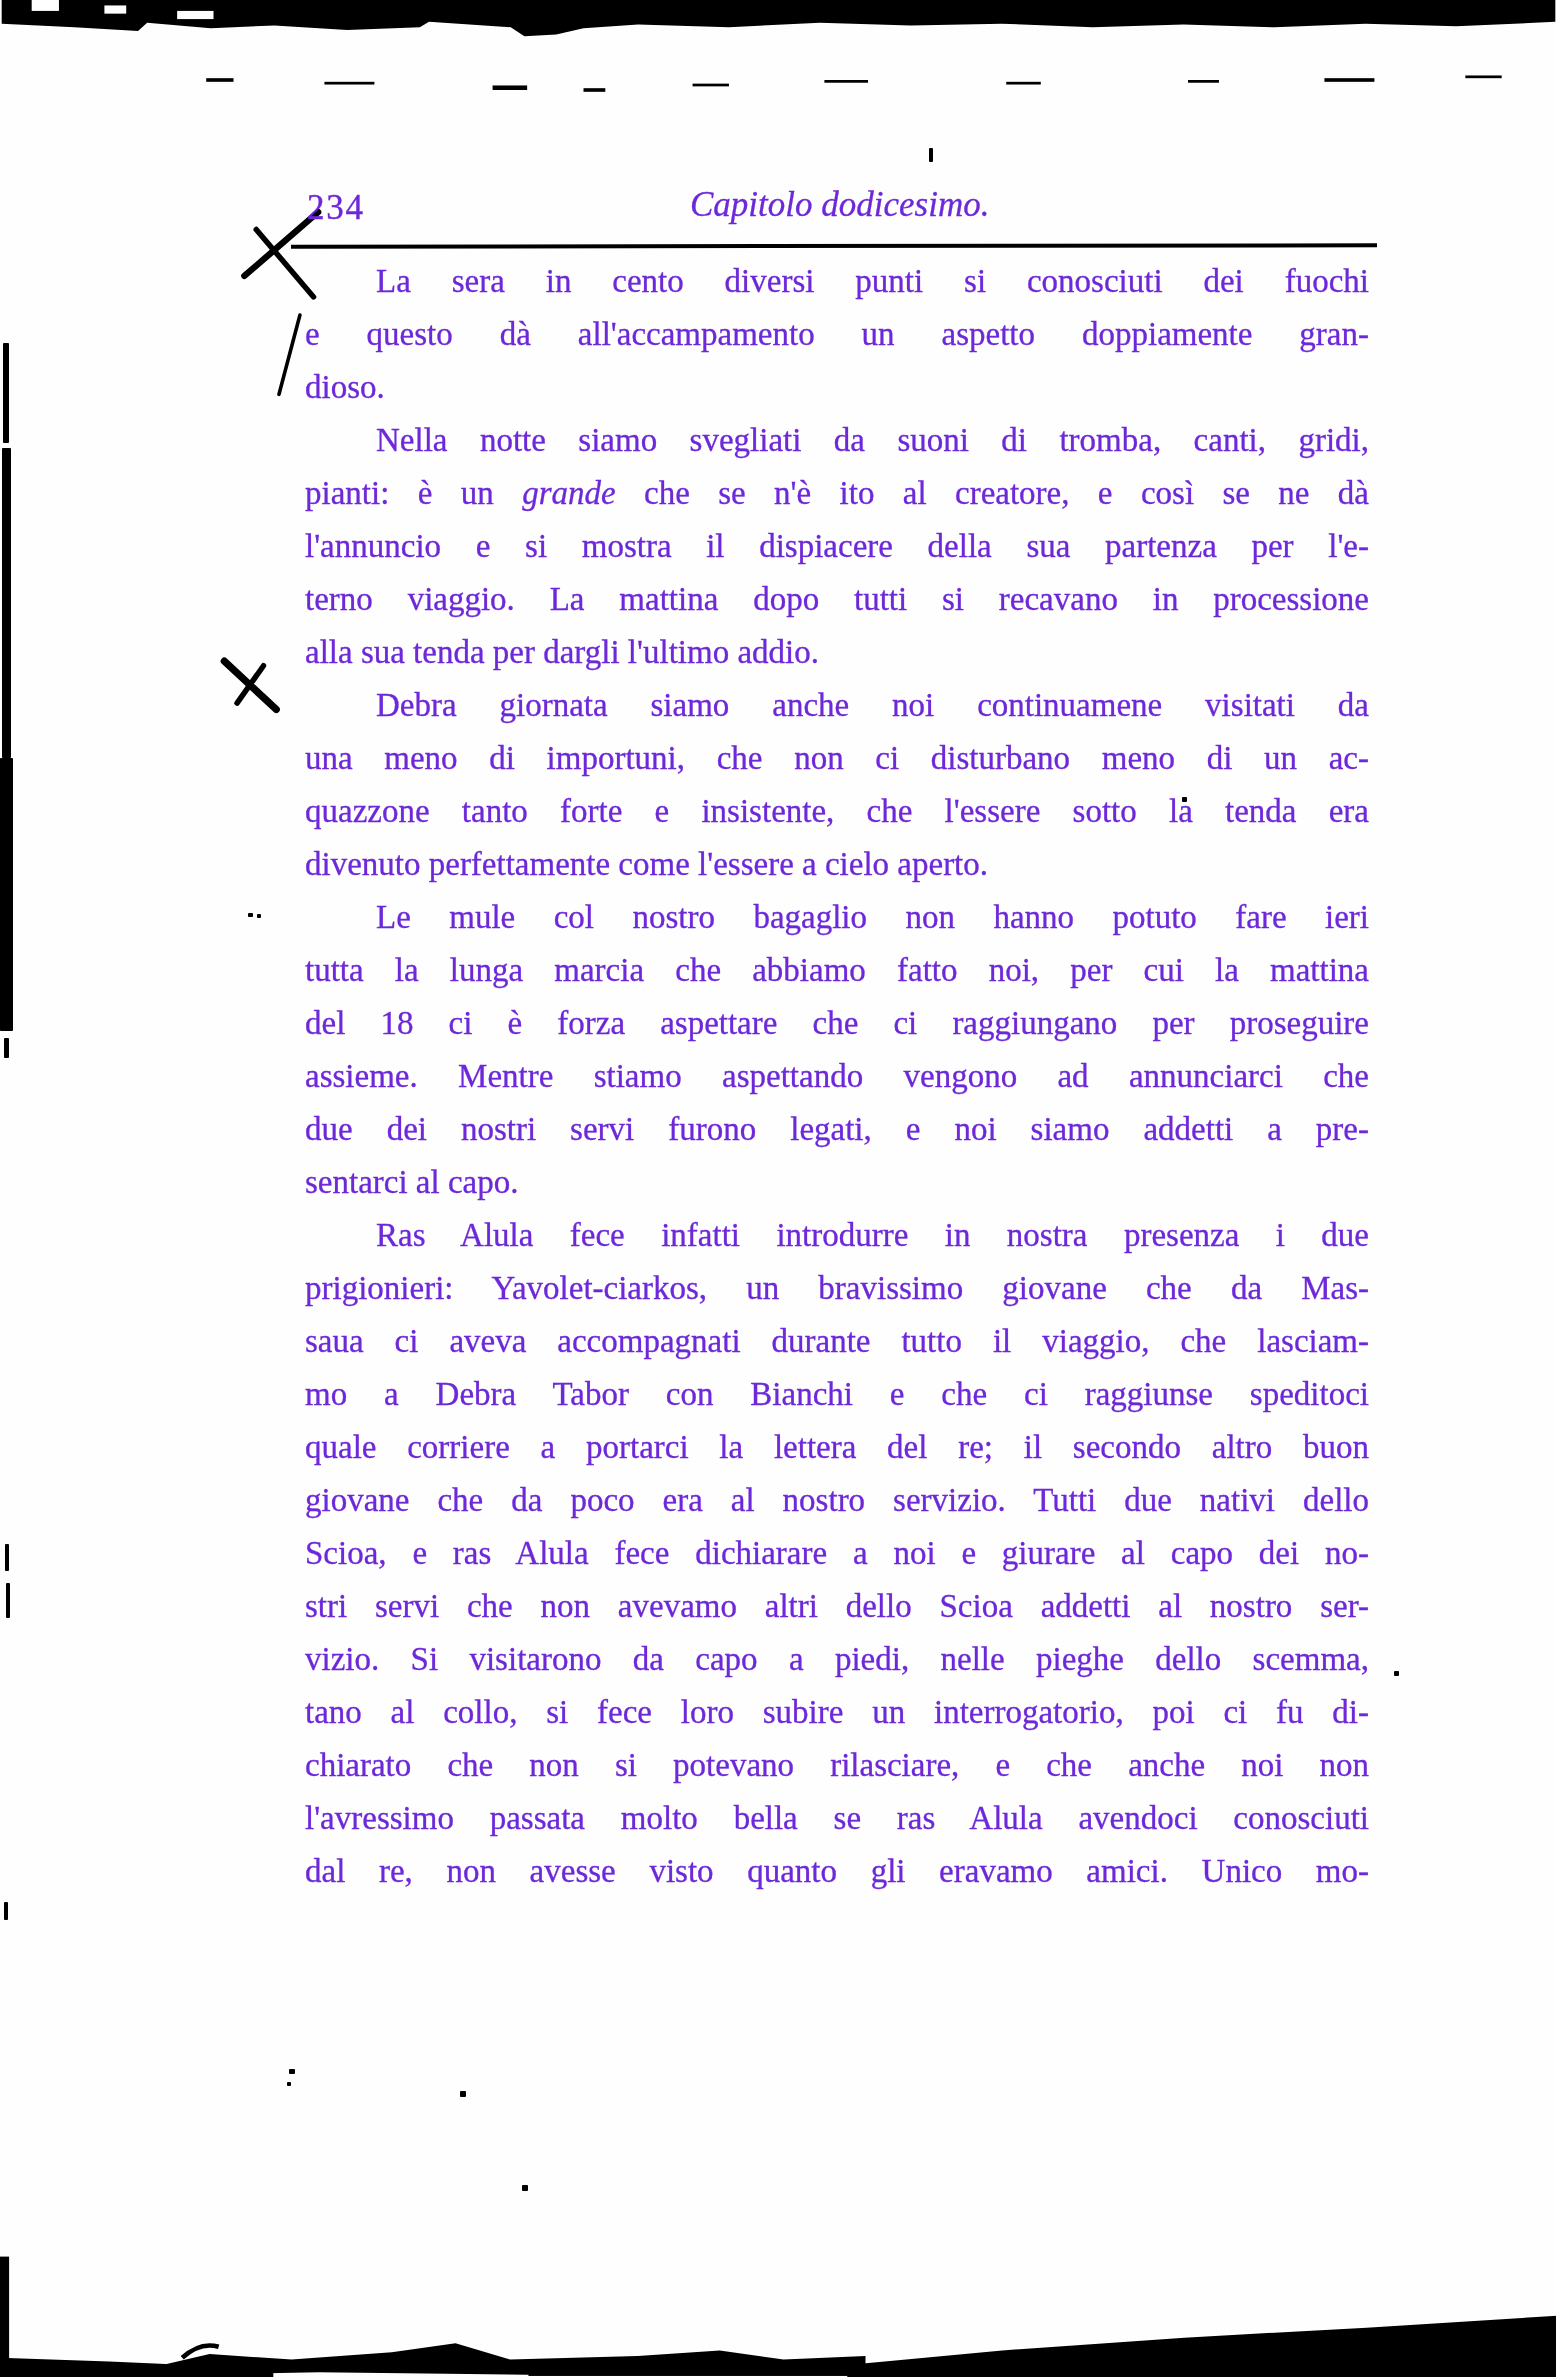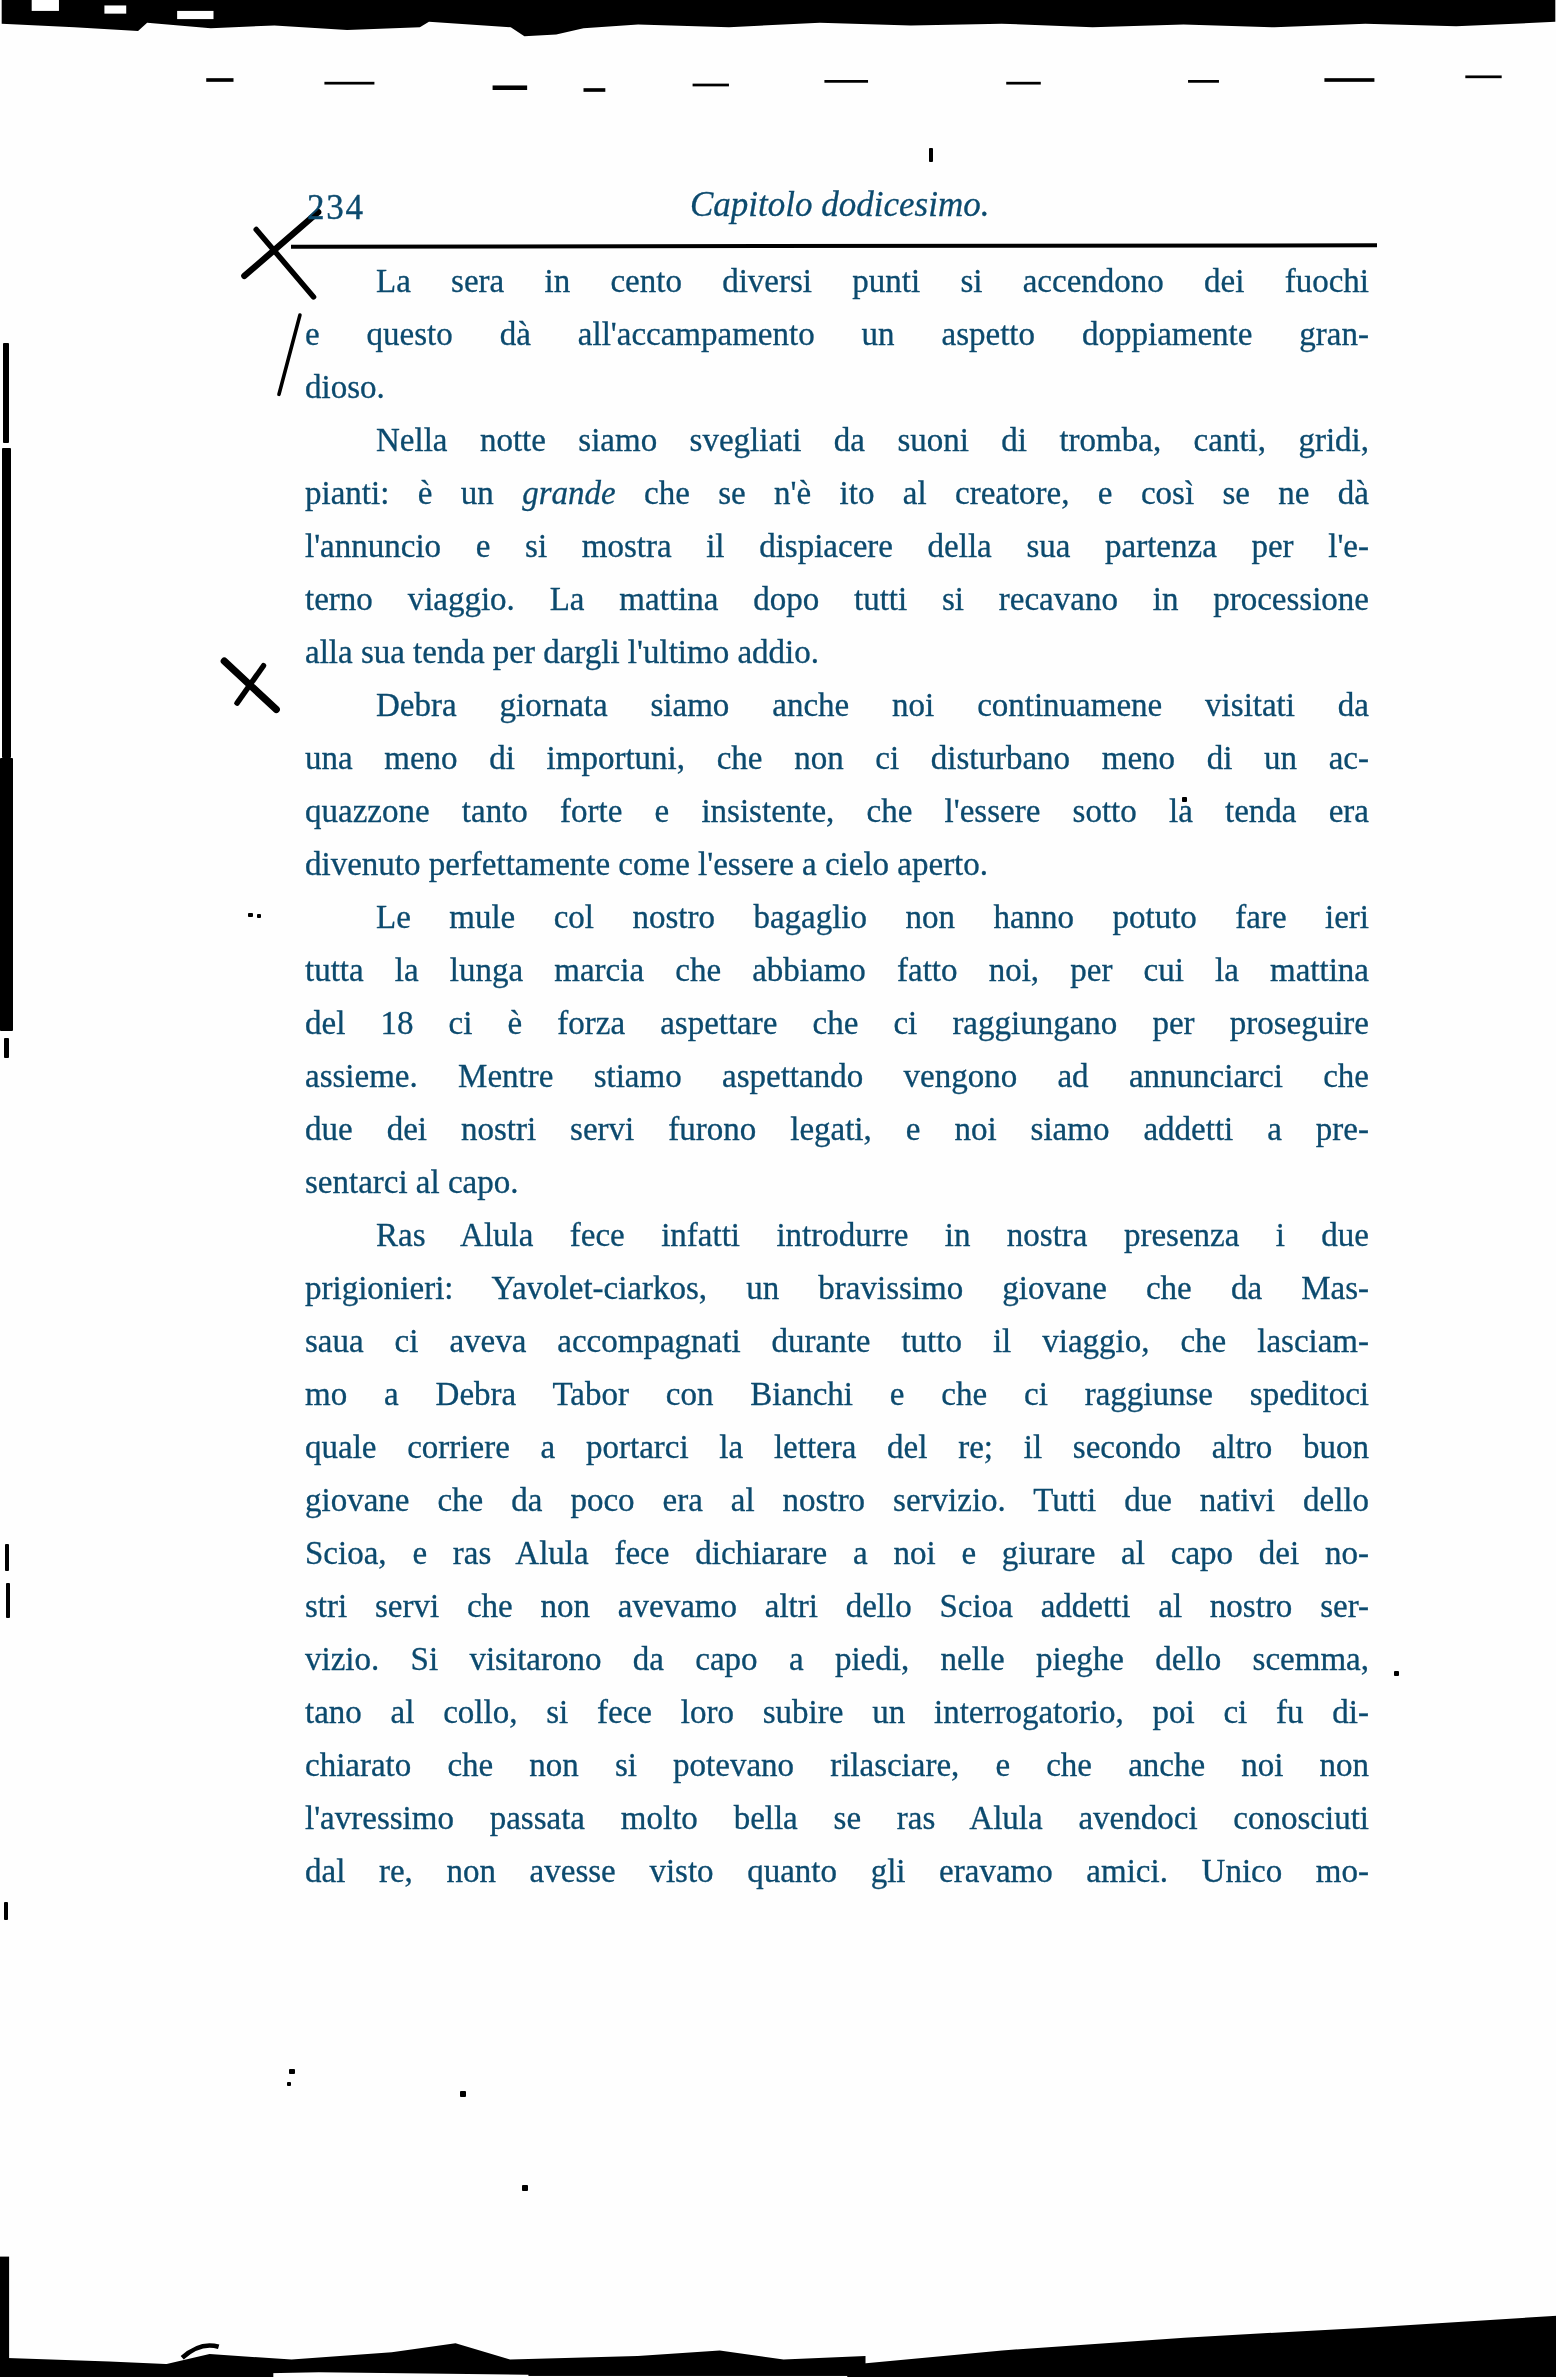--- a/index.html
+++ b/index.html
@@ -1,21 +1,21 @@
 <!DOCTYPE html>
 <html style="font-size:14.6px"><head>
 <meta charset="utf-8">
 <style>
   html,body{margin:0;padding:0;}
   body{
     width:1557px;height:2377px;position:relative;overflow:hidden;
     background:#ffffff;
     font-family:"Liberation Serif","DejaVu Serif",serif;
   }
-  .page{position:absolute;inset:0;background:#fefefe;color:#0c4a6e;}
+  .page{position:absolute;inset:0;background:#fefefe;color:#6d28d9;}
   
   .pagenum{
     position:absolute;left:307px;top:188px;
     font-size:35px;letter-spacing:1.8px;
     -webkit-text-stroke:0.4px currentColor;
   }
   .headtitle{
     position:absolute;left:690px;top:185px;
     font-size:35px;font-style:italic;
     -webkit-text-stroke:0.3px currentColor;
@@ -96,21 +96,21 @@
   <div class="speck" style="left:287px;top:2082px;width:3.6px;height:3.6px"></div>
   <div class="speck" style="left:460px;top:2091px;width:5.5px;height:5.5px"></div>
   <div class="speck" style="left:522px;top:2185px;width:6.4px;height:5.5px"></div>
 
   <div class="pagenum">234</div>
   <div class="headtitle">Capitolo dodicesimo.</div>
   <div class="headrule"></div>
 
   <div class="textblock" id="textblock">
       <div>
-        <div class="line indent">La sera in cento diversi punti si accendono dei fuochi</div>
+        <div class="line indent">La sera in cento diversi punti si conosciuti dei fuochi</div>
         <div class="line">e questo dà all'accampamento un aspetto doppiamente gran-</div>
         <div class="line last">dioso.</div>
       </div>
       <div>
         <div class="line indent">Nella notte siamo svegliati da suoni di tromba, canti, gridi,</div>
         <div class="line">pianti: è un <i>grande</i> che se n'è ito al creatore, e così se ne dà</div>
         <div class="line">l'annuncio e si mostra il dispiacere della sua partenza per l'e-</div>
         <div class="line">terno viaggio. La mattina dopo tutti si recavano in processione</div>
         <div class="line last">alla sua tenda per dargli l'ultimo addio.</div>
       </div>

